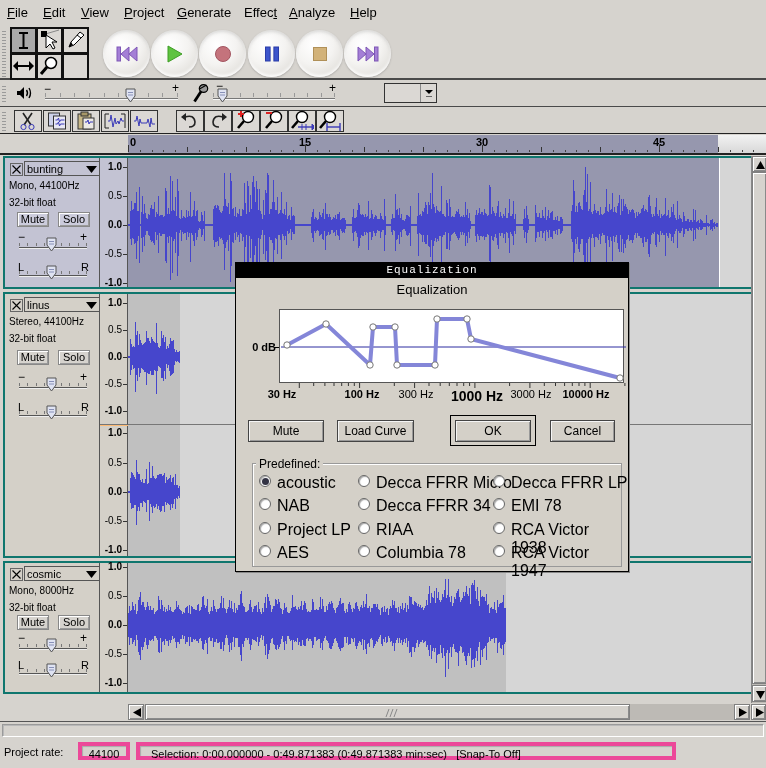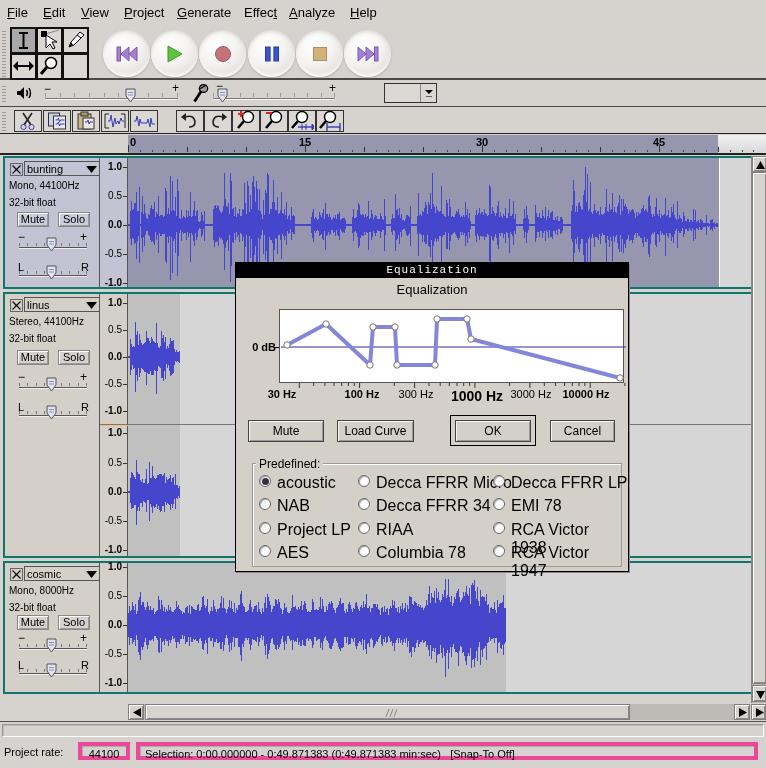--- a/index.html
+++ b/index.html
@@ -633,21 +633,21 @@
 </div>
 <div class="sbtn" style="left:751px;top:1px;width:15px;height:16px">
       <svg class="abs" style="left:4px;top:3px" width="8" height="9" viewBox="0 0 8 9">
         <polygon points="8,4.5 0,0 0,9" fill="#000"></polygon>
       </svg>
     </div>
 </div>
 <div class="abs" id="statusband"></div>
 <div class="abs" style="left:4px;top:746px;font-size:11px">Project rate:</div>
 <div class="sunken abs" style="left:78px;top:742px;width:52px;height:18px;line-height:16px;text-align:center">44100</div>
-<div class="sunken abs" style="left:136px;top:742px;width:622px;height:18px;line-height:16px;padding-left:5px">Selection: 0:00.000000 - 0:49.871383 (0:49.871383 min:sec)&nbsp;&nbsp; [Snap-To Off]</div>
+<div class="sunken abs" style="left:136px;top:742px;width:540px;height:18px;line-height:16px;padding-left:11px">Selection: 0:00.000000 - 0:49.871383 (0:49.871383 min:sec)&nbsp;&nbsp; [Snap-To Off]</div>
 <div class="abs" id="dlg">
 <div id="dlgtitle">Equalization</div>
 <div class="abs" style="left:0;top:19px;width:100%;text-align:center;font-size:13px">Equalization</div>
 <div class="abs" style="left:43px;top:46px;width:345px;height:74px;background:#fff;border:1px solid #555"></div>
 <div class="abs" style="left:8px;top:78px;width:32px;font-size:11px;font-weight:bold;text-align:right">0 dB</div>
 <div class="abs" style="left:38px;top:84px;width:5px;height:1px;background:#000"></div>
 <svg class="abs" style="left:0;top:0" width="394" height="310" viewBox="0 0 394 310">
       <line x1="45" y1="84" x2="390" y2="84" stroke="#2d2da0" stroke-width="1"></line>
       <path d="M51 82 L90 61 L134 102 L137 64 L159 64 L161 102 L199 102 L201 56 L231 56 L235 76 L384 115" stroke="#8486d8" stroke-width="4" fill="none" stroke-linejoin="round"></path>
       <circle cx="51" cy="82" r="3.2" fill="#fff" stroke="#777"></circle>

